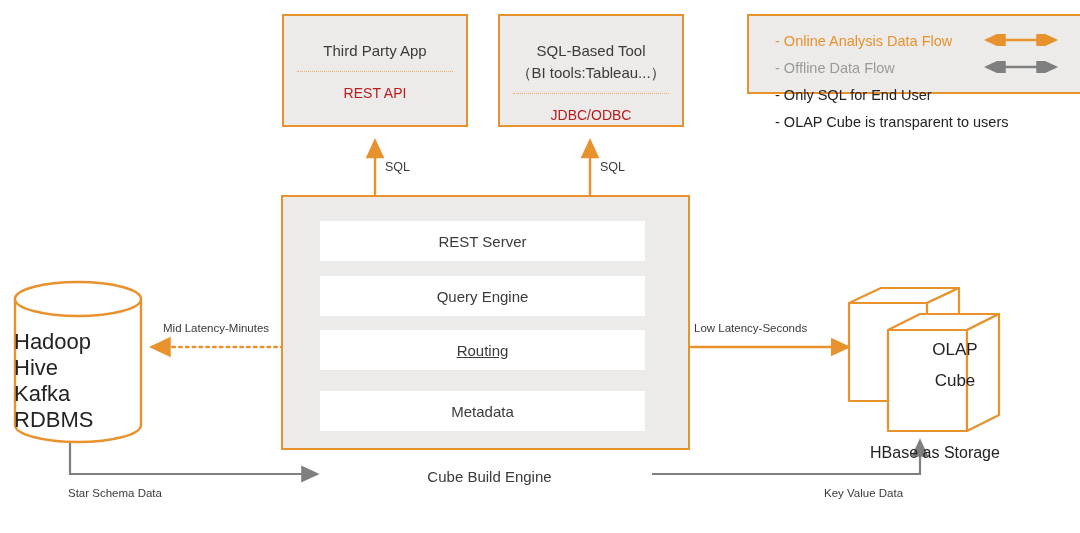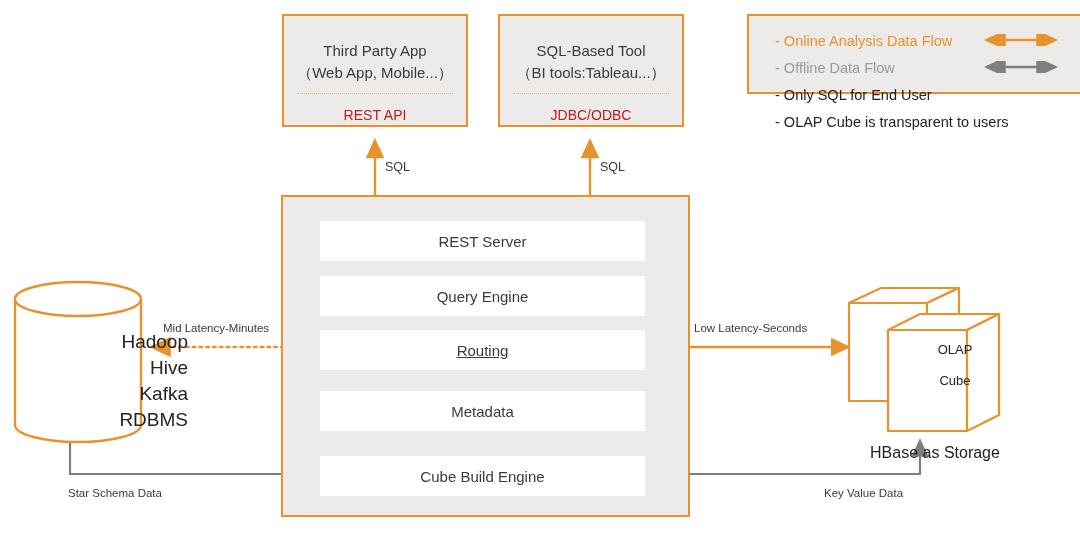--- a/index.html
+++ b/index.html
@@ -81,21 +81,21 @@
   .legend-arrow {
     position: absolute;
     right: 26px;
   }
 
   
   #kylin-panel {
     left: 281px;
     top: 195px;
     width: 409px;
-    height: 322px;
+    height: 255px;
   }
   .layer-box {
     position: absolute;
     left: 37px;
     width: 325px;
     height: 40px;
     background: #ffffff;
     display: flex;
     align-items: center;
     justify-content: center;
@@ -110,42 +110,41 @@
     left: 14px;
     top: 282px;
     width: 142px;
     height: 160px;
   }
   .cyl-text {
     position: absolute;
     left: 0;
     top: 47px;
     width: 142px;
-    text-align: right;
-    font-size: 19px;
+    text-align: left;
+    font-size: 22px;
     line-height: 26px;
     color: #232323;
-    margin-left: 32px;
   }
 
   
   #olap-cube {
     position: absolute;
     left: 845px;
     top: 286px;
     width: 175px;
     height: 145px;
   }
   .cube-text {
     position: absolute;
     left: 60px;
     top: 48px;
     width: 100px;
     text-align: center;
-    font-size: 13px;
+    font-size: 17px;
     line-height: 31px;
     color: #232323;
   }
   #hbase-caption {
     position: absolute;
     left: 840px;
     top: 428px;
     width: 190px;
     text-align: center;
     font-size: 16px;
@@ -223,21 +222,20 @@
 
       <path d="M888,330 L888,431 L967,431 L967,330 Z"></path>
       <path d="M888,330 L920,314 L999,314 L967,330 Z"></path>
       <path d="M967,330 L999,314 L999,415 L967,431 Z"></path>
     </g>
   </svg>
 
   <div class="obox client-box" id="client-box-0" style="left:282px; top:14px; width:186px; height:113px;">
     <div class="client-title">
       <div>Third Party App</div>
-      <div>（Web App, Mobile...）</div>
     </div>
     <div class="client-sep"></div>
     <div class="client-proto">REST API</div>
   </div>
 
   <div class="obox client-box" id="client-box-1" style="left:498px; top:14px; width:186px; height:113px;">
     <div class="client-title">
       <div>SQL-Based Tool</div>
       <div>（BI tools:Tableau...）</div>
     </div>
@@ -288,21 +286,21 @@
     <div class="legend-row">
       <span class="legend-label" style="color:#232323;">- OLAP Cube is transparent to users</span>
     </div>
   </div>
 
   <div class="obox" id="kylin-panel">
     <div class="layer-box" style="top:24px;">REST Server</div>
     <div class="layer-box" style="top:79px;">Query Engine</div>
     <div class="layer-box" style="top:133px;text-decoration:underline;">Routing</div>
     <div class="layer-box" style="top:194px;">Metadata</div>
-    <div class="layer-box" style="top:259px;">Cube Build Engine</div>
+    <div class="layer-box" style="top:259px;margin-left:7px;">Cube Build Engine</div>
   </div>
 
   <div id="source-cylinder">
     <div class="cyl-text">
       <div>Hadoop</div>
       <div>Hive</div>
       <div>Kafka</div>
       <div>RDBMS</div>
     </div>
   </div>

